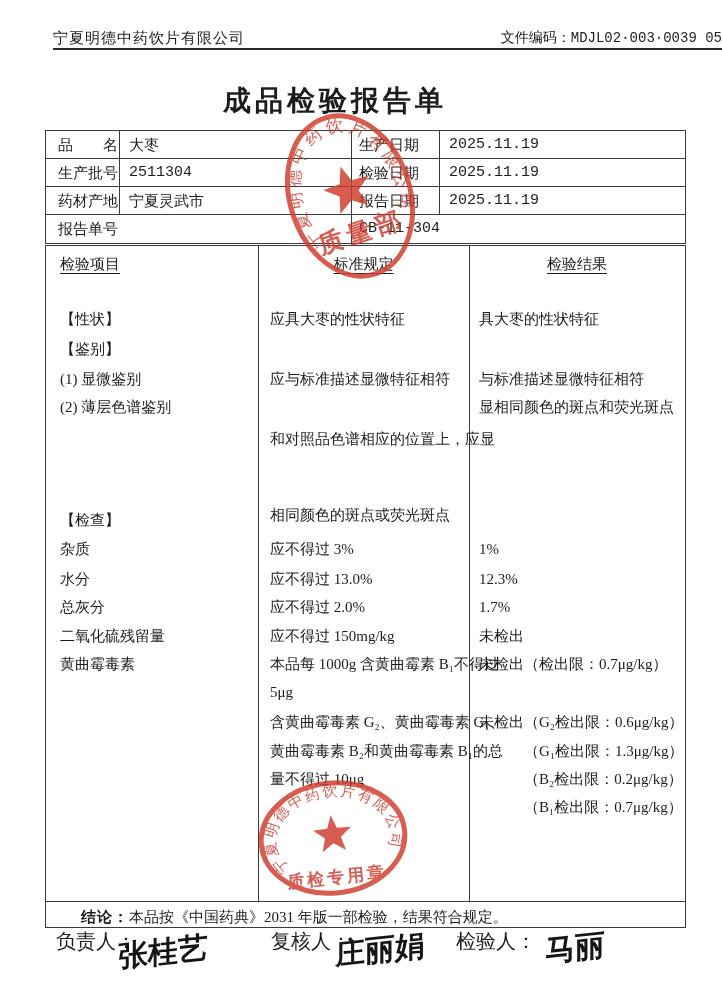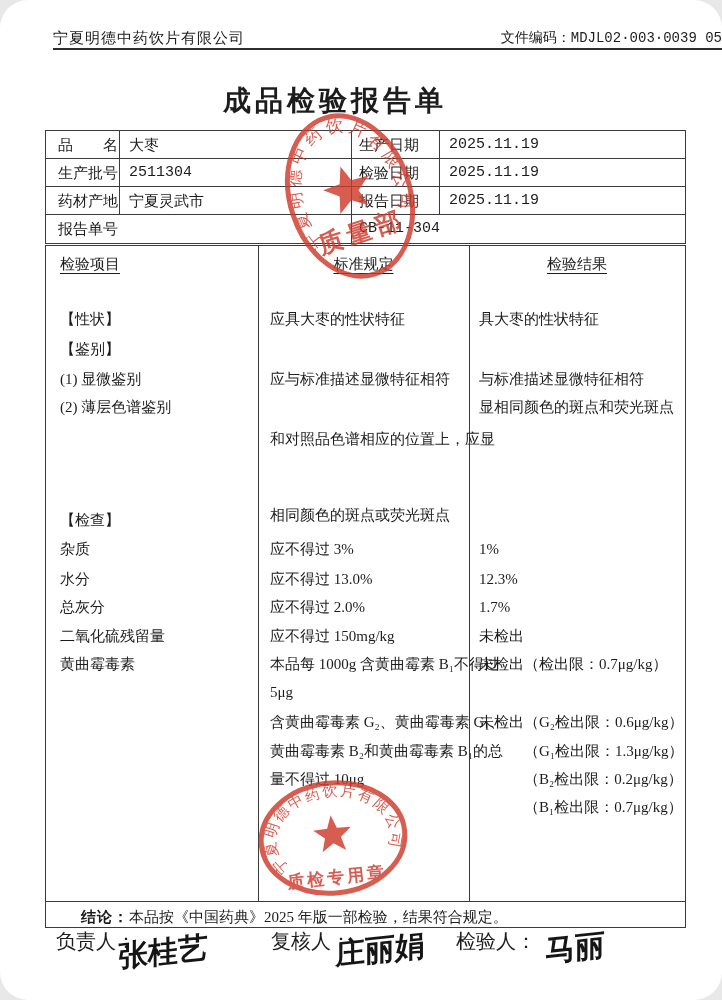--- a/index.html
+++ b/index.html
@@ -1,17 +1,17 @@
 <!DOCTYPE html>
 <html><head>
 <meta charset="utf-8">
 <style>
   html,body{margin:0;padding:0;background:#e8e8e8;}
   .page{position:relative;width:722px;height:1000px;background:#ffffff;margin:0 auto;
-        font-family:"Liberation Serif","DejaVu Serif",serif;color:#1c1c1c;overflow:hidden;border-radius:28px;}
+        font-family:"Liberation Serif","DejaVu Serif",serif;color:#1c1c1c;overflow:hidden;}
   .abs{position:absolute;}
   .mono{font-family:"Liberation Mono","DejaVu Sans Mono",monospace;}
   .hdr-company{left:53px;top:29px;font-size:15px;letter-spacing:1px;}
   .hdr-code{right:0px;top:29px;font-size:14px;white-space:nowrap;}
   .hdr-rule{left:53px;right:0;top:48px;height:2px;background:#2c2c2c;}
   .doc-title{left:0;width:670px;top:82px;text-align:center;font-size:28px;font-weight:bold;letter-spacing:4px;}
   
   .info{left:45px;top:130px;width:639px;height:112px;border:1px solid #3b3b3b;}
   .line{position:absolute;background:#3b3b3b;}
   .cell{position:absolute;font-size:15px;line-height:28px;white-space:nowrap;}
@@ -111,21 +111,21 @@
     <div class="tl" style="left:433px;top:293px;">1%</div>
     <div class="tl" style="left:433px;top:323px;text-align:center;">12.3%</div>
     <div class="tl" style="left:433px;top:351px;">1.7%</div>
     <div class="tl" style="left:433px;top:380px;">未检出</div>
     <div class="tl" style="left:433px;top:408px;">未检出（检出限：0.7μg/kg）</div>
     <div class="tl" style="left:433px;top:466px;">未检出（G₂检出限：0.6μg/kg）</div>
     <div class="tl" style="left:478px;top:495px;">（G₁检出限：1.3μg/kg）</div>
     <div class="tl" style="left:478px;top:523px;">（B₂检出限：0.2μg/kg）</div>
     <div class="tl" style="left:478px;top:551px;">（B₁检出限：0.7μg/kg）</div>
 
-    <div class="tl concl"><b>结论：</b><span>本品按《中国药典》2025 年版一部检验，结果符合规定。</span></div>
+    <div class="tl concl"><b>结论：</b><span>本品按《中国药典》2031 年版一部检验，结果符合规定。</span></div>
   </div>
 
   <div class="abs sig-label" style="left:56px;top:928px;">负责人：</div>
   <div class="abs" style="left:118px;top:932px;"><span class="sig-name">张桂艺</span></div>
   <div class="abs sig-label" style="left:271px;top:928px;">复核人：</div>
   <div class="abs" style="left:335px;top:930px;"><span class="sig-name">庄丽娟</span></div>
   <div class="abs sig-label" style="left:456px;top:928px;">检验人：</div>
   <div class="abs" style="left:545px;top:928px;"><span class="sig-name">马丽</span></div>
 
   <svg class="stamp stamp-top" width="130" height="172" viewBox="0 0 130 172">

